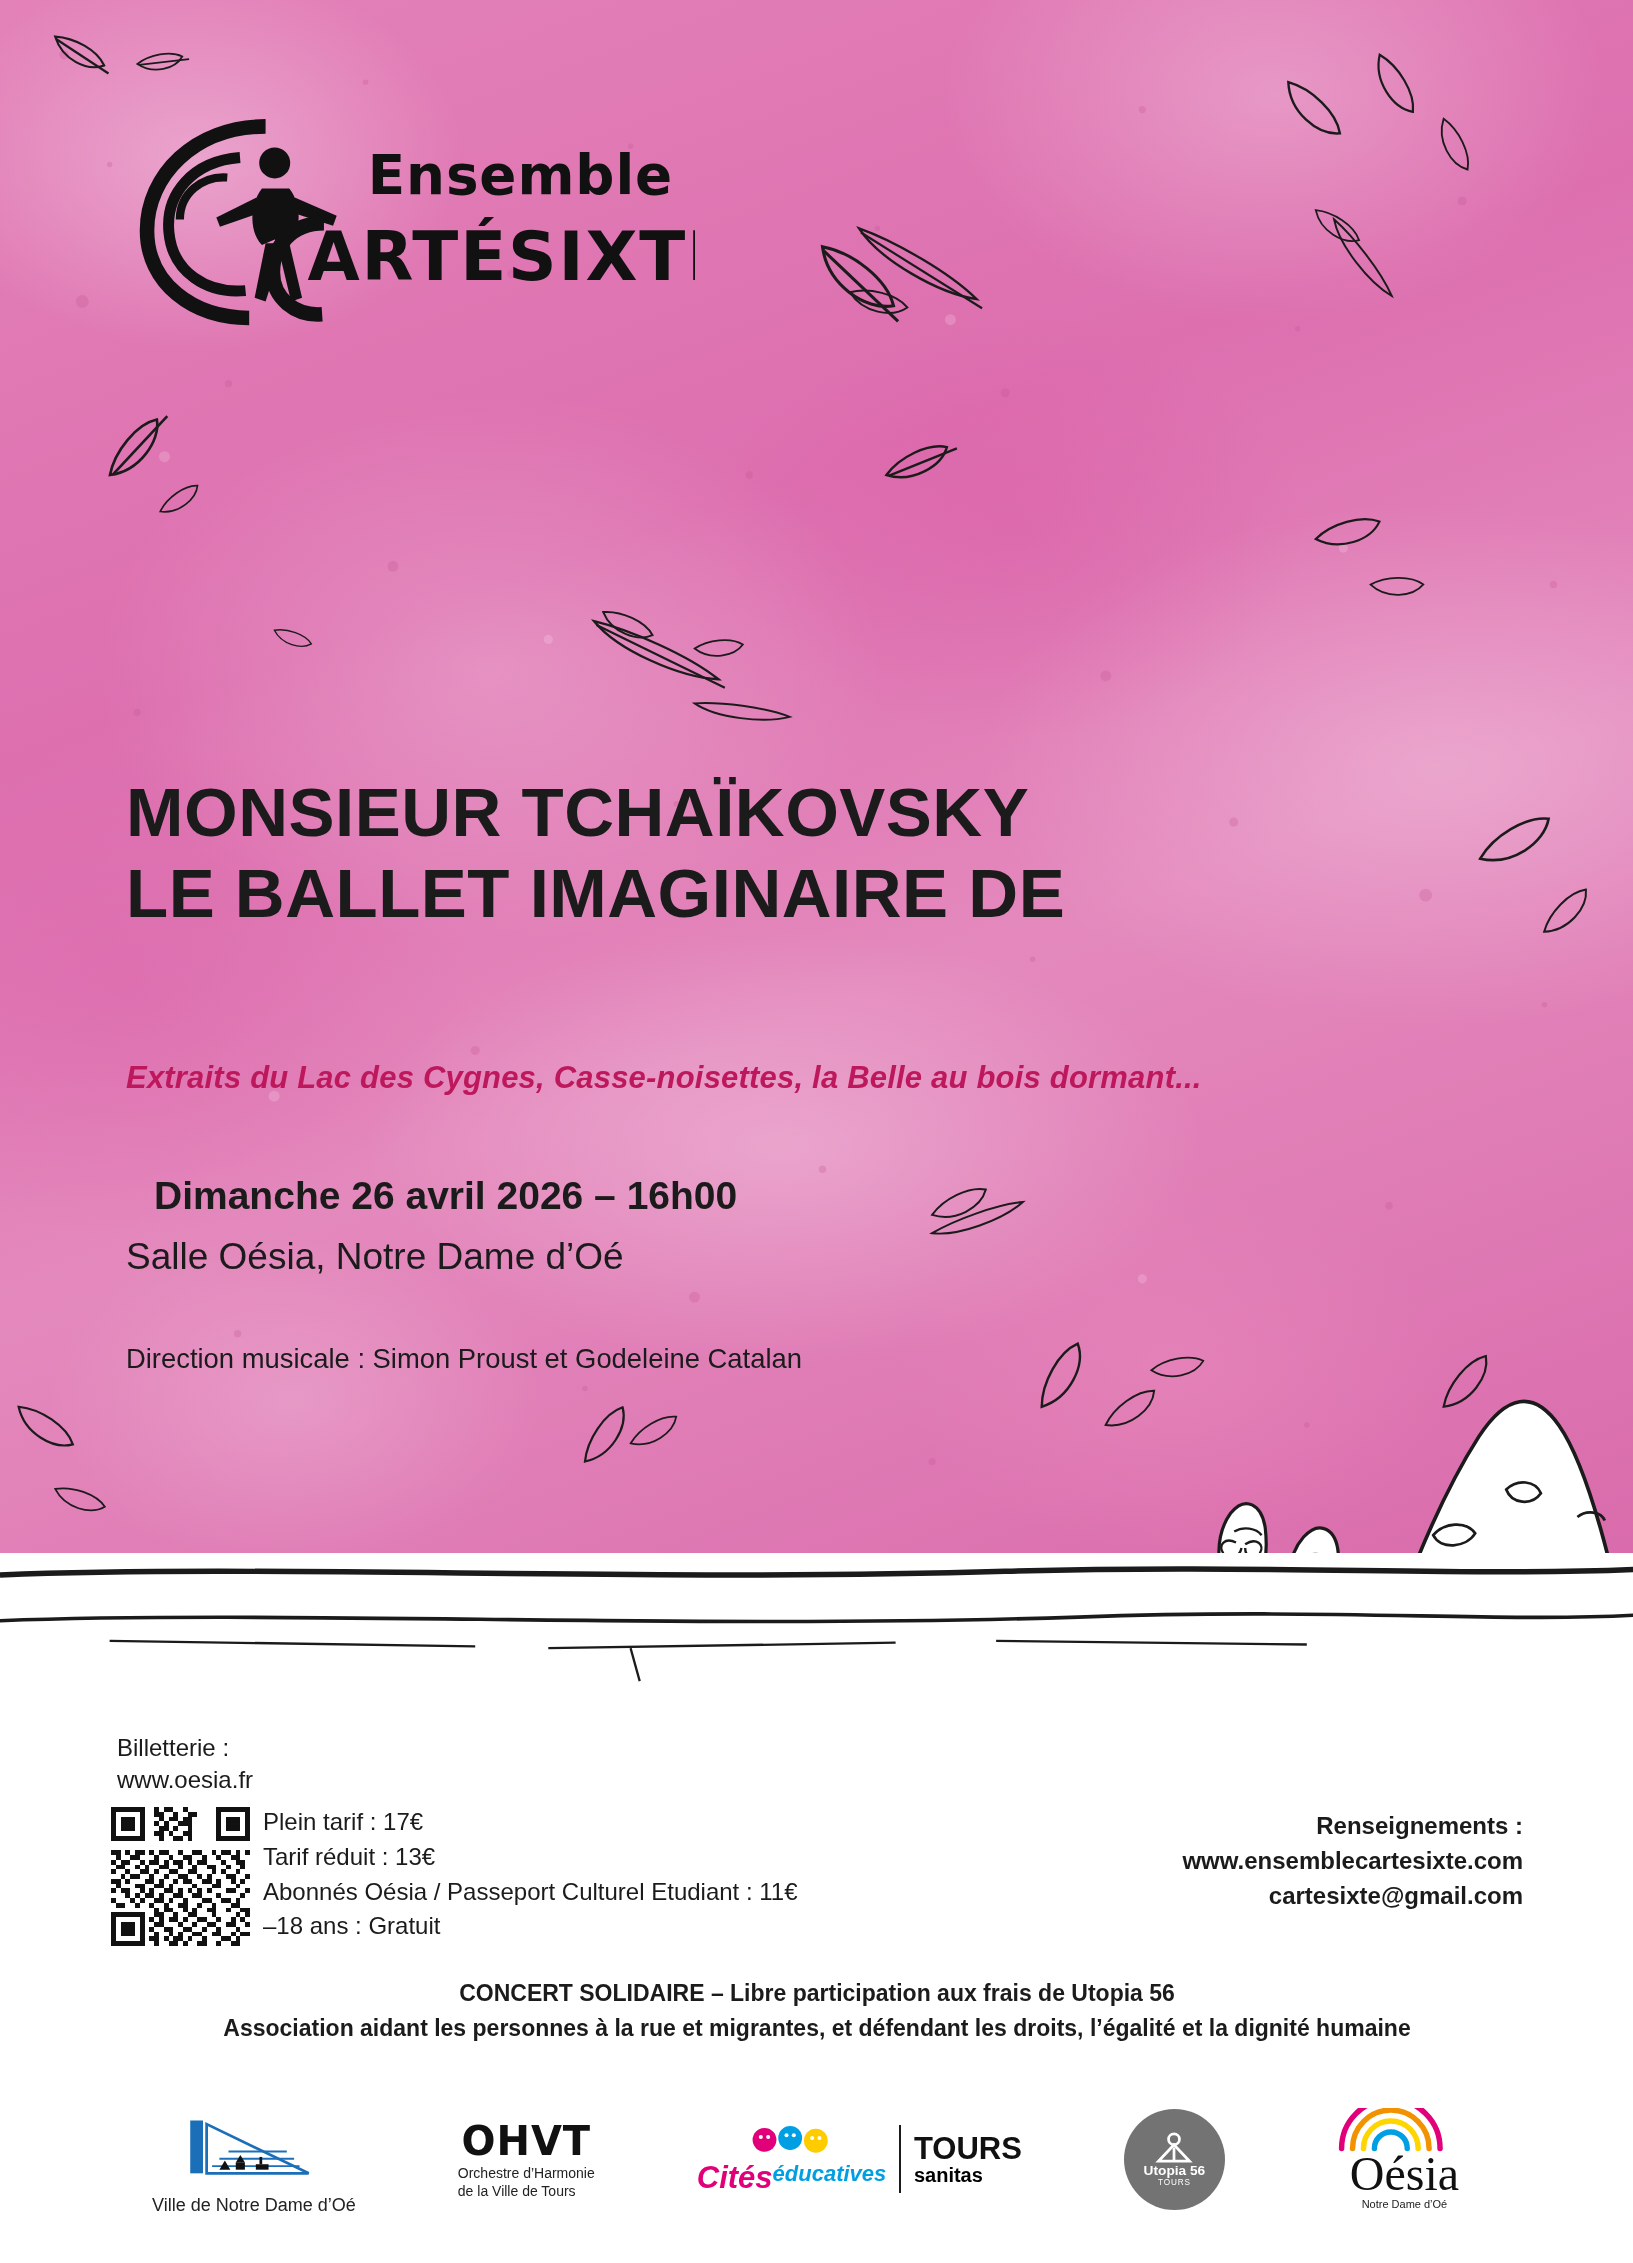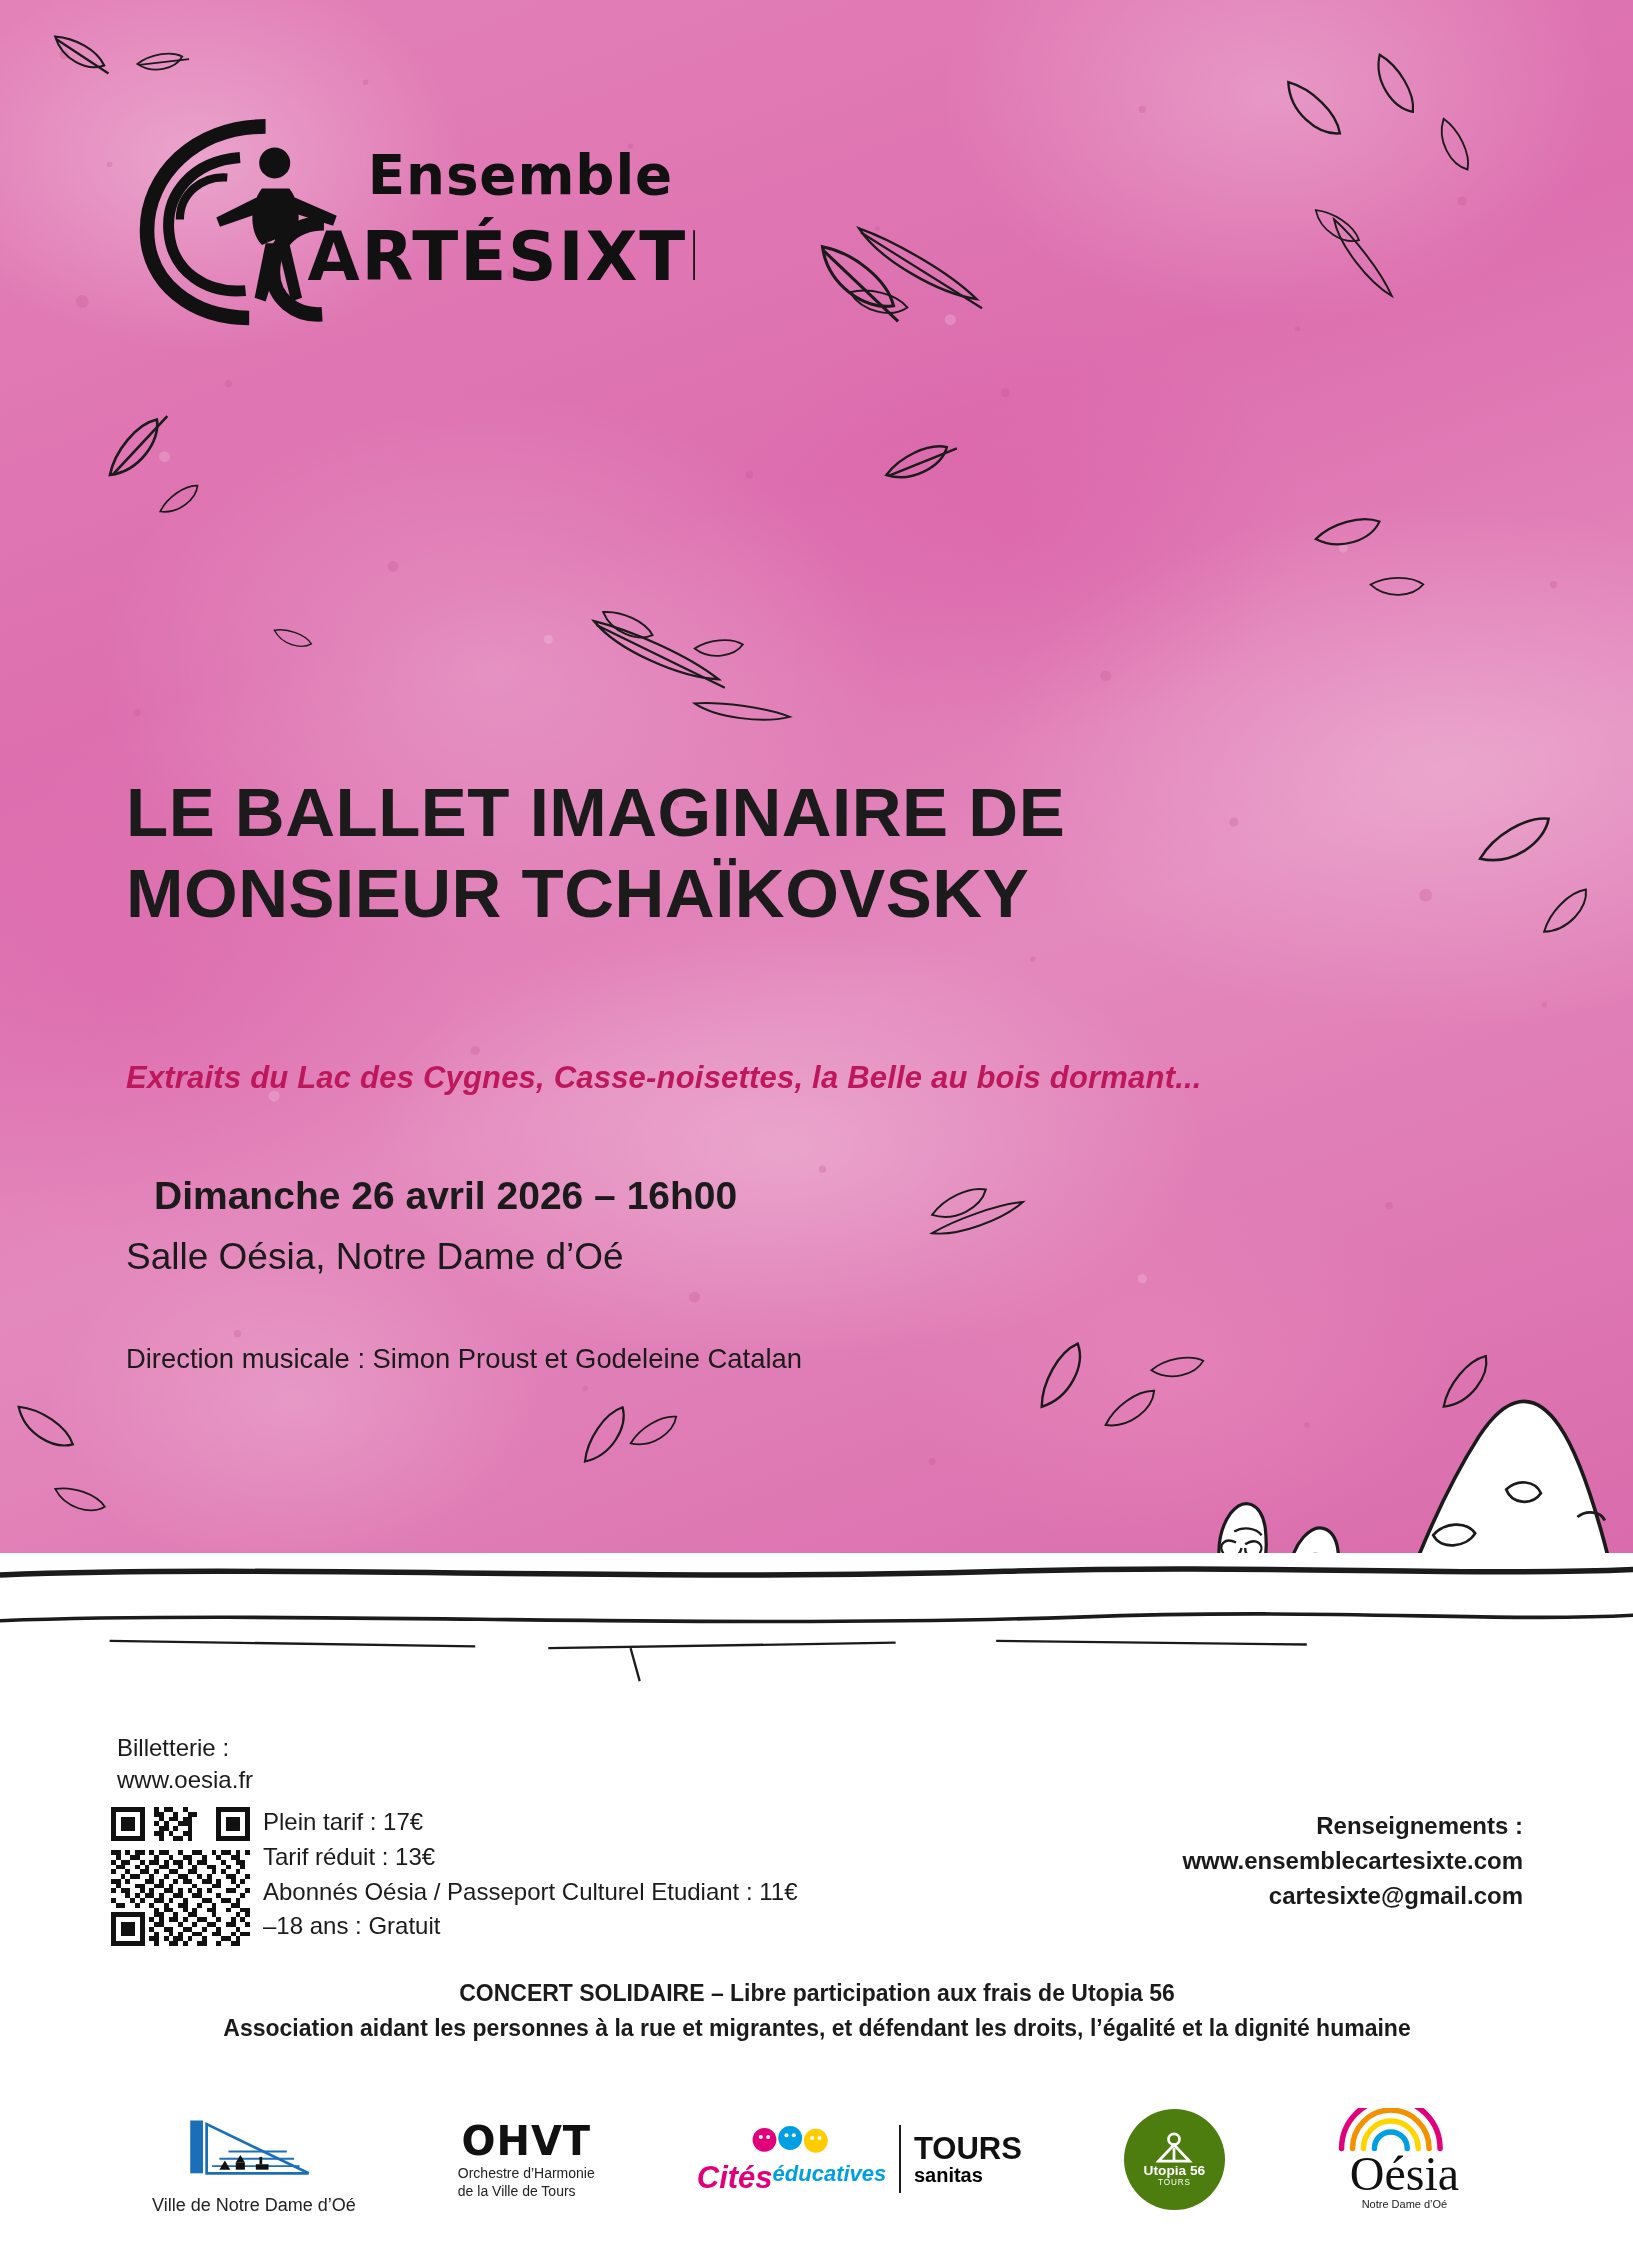--- a/index.html
+++ b/index.html
@@ -250,21 +250,21 @@
   .tours-sub {
     font-weight: bold;
     font-size: 20px;
     color: #000000;
     line-height: 1.1;
   }
   .utopia {
     width: 101px;
     height: 101px;
     border-radius: 50%;
-    background: #4d7c0f;
+    background: #737373;
     display: flex;
     flex-direction: column;
     align-items: center;
     justify-content: center;
     color: #ffffff;
   }
   .utopia-label {
     font-size: 13.7px;
     font-weight: bold;
     line-height: 1;
@@ -462,22 +462,22 @@
       <g transform="translate(1460,240) rotate(50) scale(0.7)">
         <path d="M0 0 C 40 -6, 110 -4, 150 8 C 110 22, 36 20, 0 0 Z" stroke-width="3"></path>
       </g>
       <g transform="translate(1020,1350) rotate(-22) scale(0.7)">
         <path d="M0 0 C 40 -6, 110 -4, 150 8 C 110 22, 36 20, 0 0 Z" stroke-width="3"></path>
       </g>
     </g>
   </svg>
 
   <div class="title">
+    <div>MONSIEUR TCHAÏKOVSKY</div>
     <div>LE BALLET IMAGINAIRE DE</div>
-    <div>MONSIEUR TCHAÏKOVSKY</div>
   </div>
 
   <div class="subtitle">Extraits du Lac des Cygnes, Casse-noisettes, la Belle au bois dormant...</div>
   <div class="date-line">Dimanche 26 avril 2026 – 16h00</div>
   <div class="venue-line">Salle Oésia, Notre Dame d’Oé</div>
   <div class="direction-line">Direction musicale : Simon Proust et Godeleine Catalan</div>
 
   <svg class="mound" viewBox="0 0 470 345">
     <path d="M188 320 C 210 250, 250 140, 300 62 C 330 16, 360 10, 388 50 C 420 96, 450 214, 468 320 Z" fill="#ffffff" stroke="#1b1b1b" stroke-width="4"></path>
     <g fill="none" stroke="#1b1b1b" stroke-width="3">

